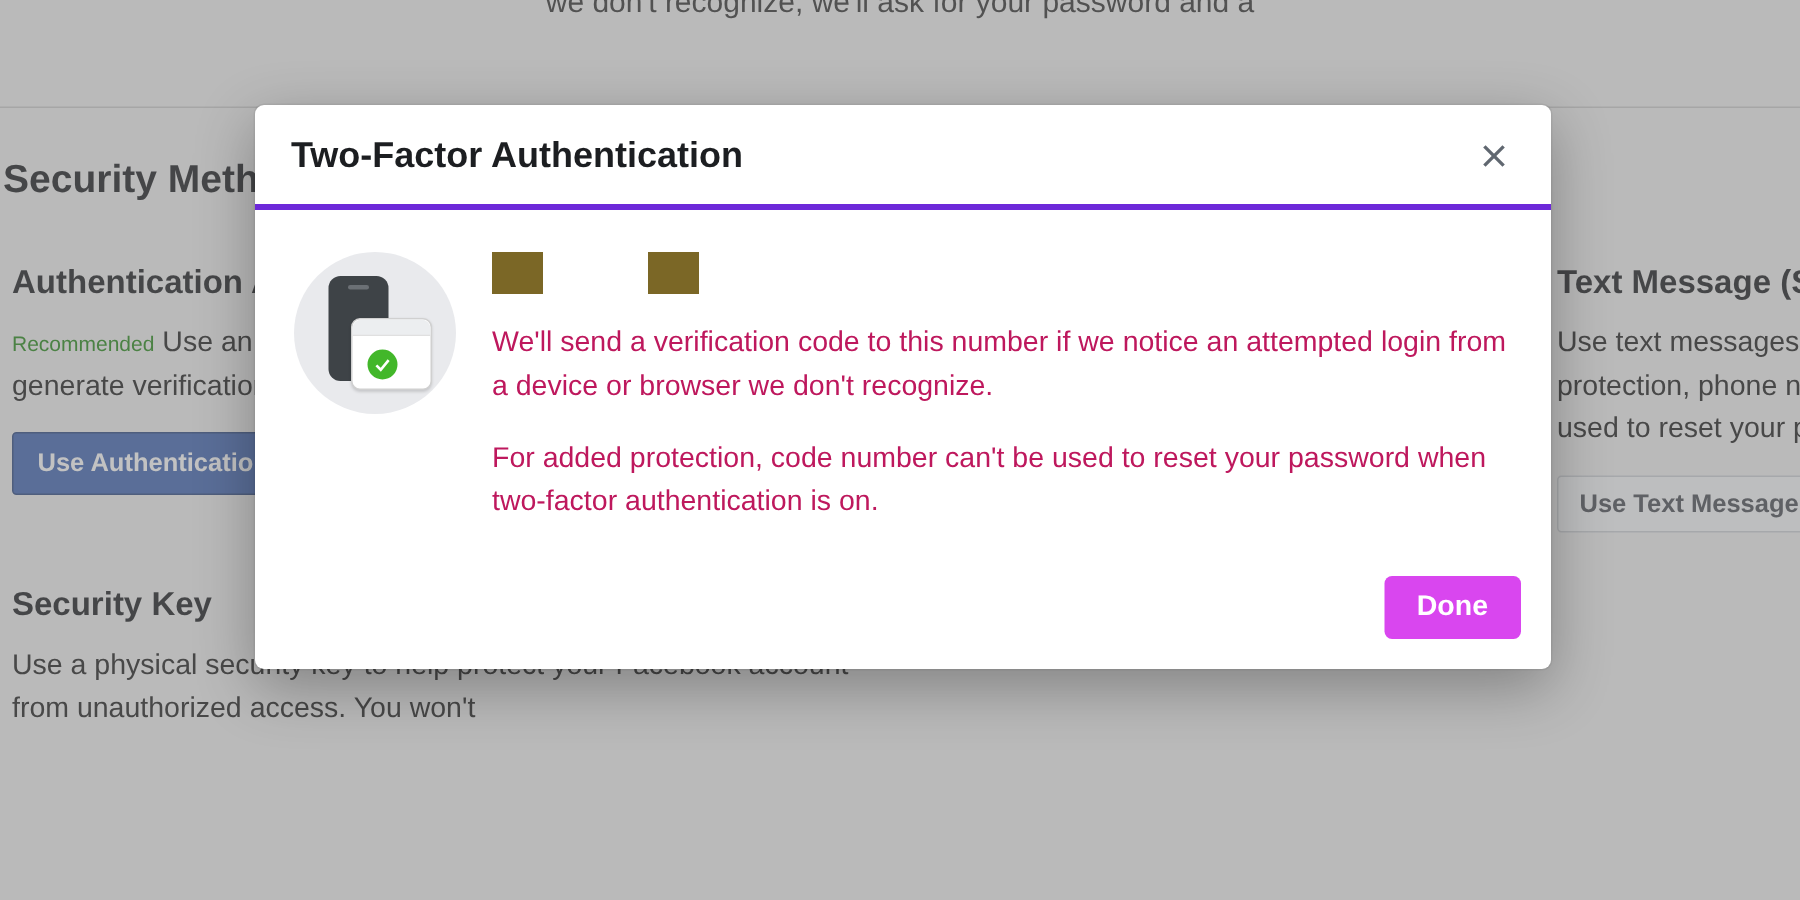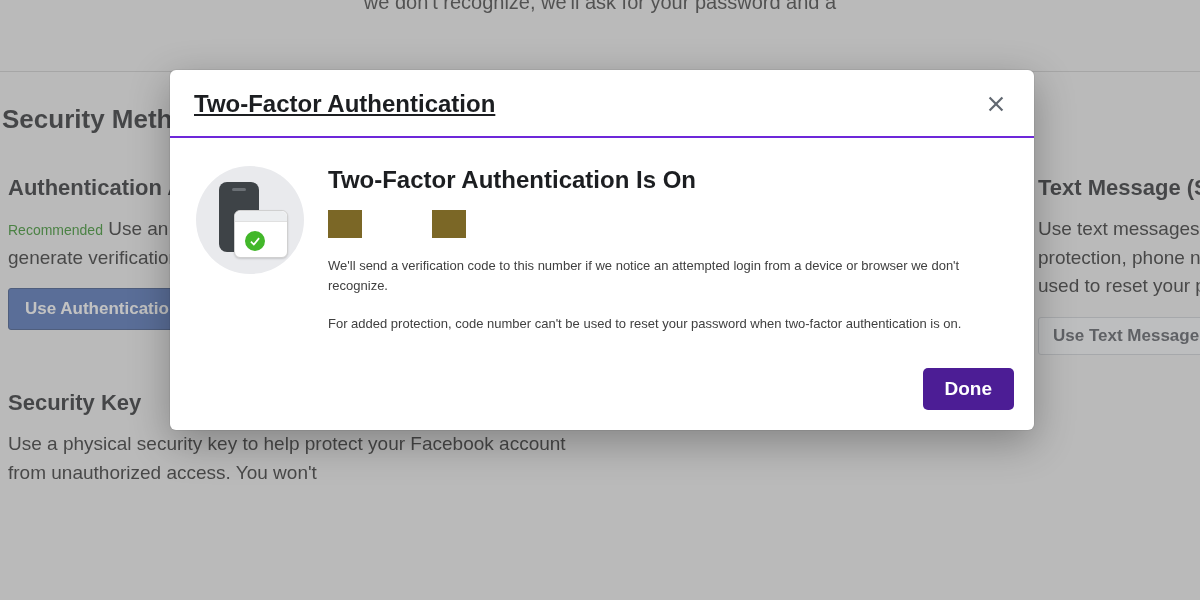--- a/index.html
+++ b/index.html
@@ -44,22 +44,21 @@
     position: absolute;
     left: 170px; top: 70px;
     width: 864px;
     background: #fff;
     border-radius: 6px;
     box-shadow: 0 12px 40px rgba(0,0,0,0.3), 0 0 0 1px rgba(0,0,0,0.05);
   }
   .modal-header {
     display: flex; align-items: center; justify-content: space-between;
     padding: 20px 24px 18px 24px;
-    border-bottom: 2px solid #6d28d9;
-    text-decoration: underline;
+    border-bottom: 4px solid #6d28d9;
   }
   .modal-title { font-size: 24px; font-weight: 700; color: #1c1e21; }
   .close-btn {
     width: 28px; height: 28px; display:flex; align-items:center; justify-content:center;
     cursor: pointer; color: #606770;
   }
   .close-btn svg { width: 22px; height: 22px; stroke: #606770; stroke-width: 2.4; }
 
   .modal-body {
     display: flex; padding: 28px 28px 8px 24px; gap: 22px;
@@ -90,27 +89,27 @@
     position:absolute; left: 46px; top: 62px; width:26px; height:26px;
     background:#42b72a; border-radius:50%; border:3px solid #fff;
     display:flex; align-items:center; justify-content:center;
   }
   .check svg { width:14px; height:14px; stroke:#fff; stroke-width:3; fill:none; }
 
   .text-col { flex: 1; }
   .body-title { font-size: 24px; font-weight:700; margin-bottom: 16px; }
   .redact-row { display:flex; gap: 70px; margin-bottom: 18px; }
   .redact { width: 34px; height: 28px; background: #7b6726; }
-  .body-p { font-size: 13px; color: #404040; line-height: 1.55; margin-bottom: 18px; }
+  .body-p { font-size: 19px; color: #be185d; line-height: 1.55; margin-bottom: 18px; }
 
   .modal-footer {
     display:flex; justify-content:flex-end; padding: 8px 20px 20px 20px;
   }
   .done-btn {
-    background:#4c1d95; color:#fff; font-weight:700; font-size:19px;
+    background:#d946ef; color:#fff; font-weight:700; font-size:19px;
     border:none; border-radius:5px; padding: 10px 22px; cursor:pointer;
   }
 </style>
 </head>
 <body>
 
 <div class="background">
   <div class="bg-top-text">
     <span>we don't recognize, we'll ask for your password and a</span><br>
   </div>
@@ -155,21 +154,20 @@
         <div class="phone"></div>
         <div class="browser"></div>
         <div class="check">
           <svg viewBox="0 0 24 24">
               <polyline points="5,13 10,18 19,7"></polyline>
             </svg>
         </div>
       </div>
     </div>
     <div class="text-col">
-      <div class="body-title">Two-Factor Authentication Is On</div>
       <div class="redact-row">
         <div class="redact"></div>
         <div class="redact"></div>
       </div>
       <div class="body-p">We'll send a verification code to this number if we notice an attempted login from a device or browser we don't recognize.</div>
       <div class="body-p">For added protection, code number can't be used to reset your password when two-factor authentication is on.</div>
     </div>
   </div>
 
   <div class="modal-footer">

